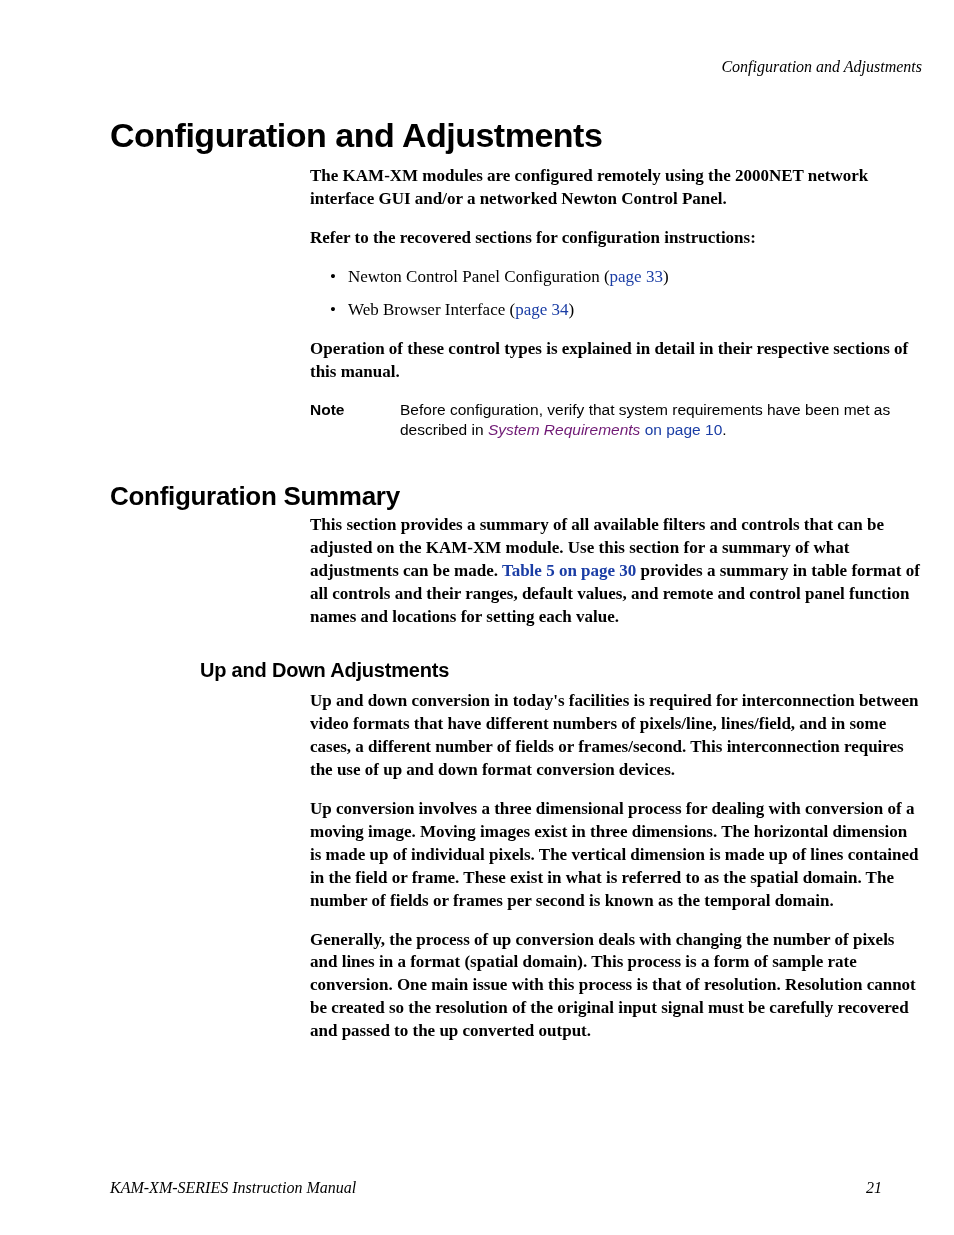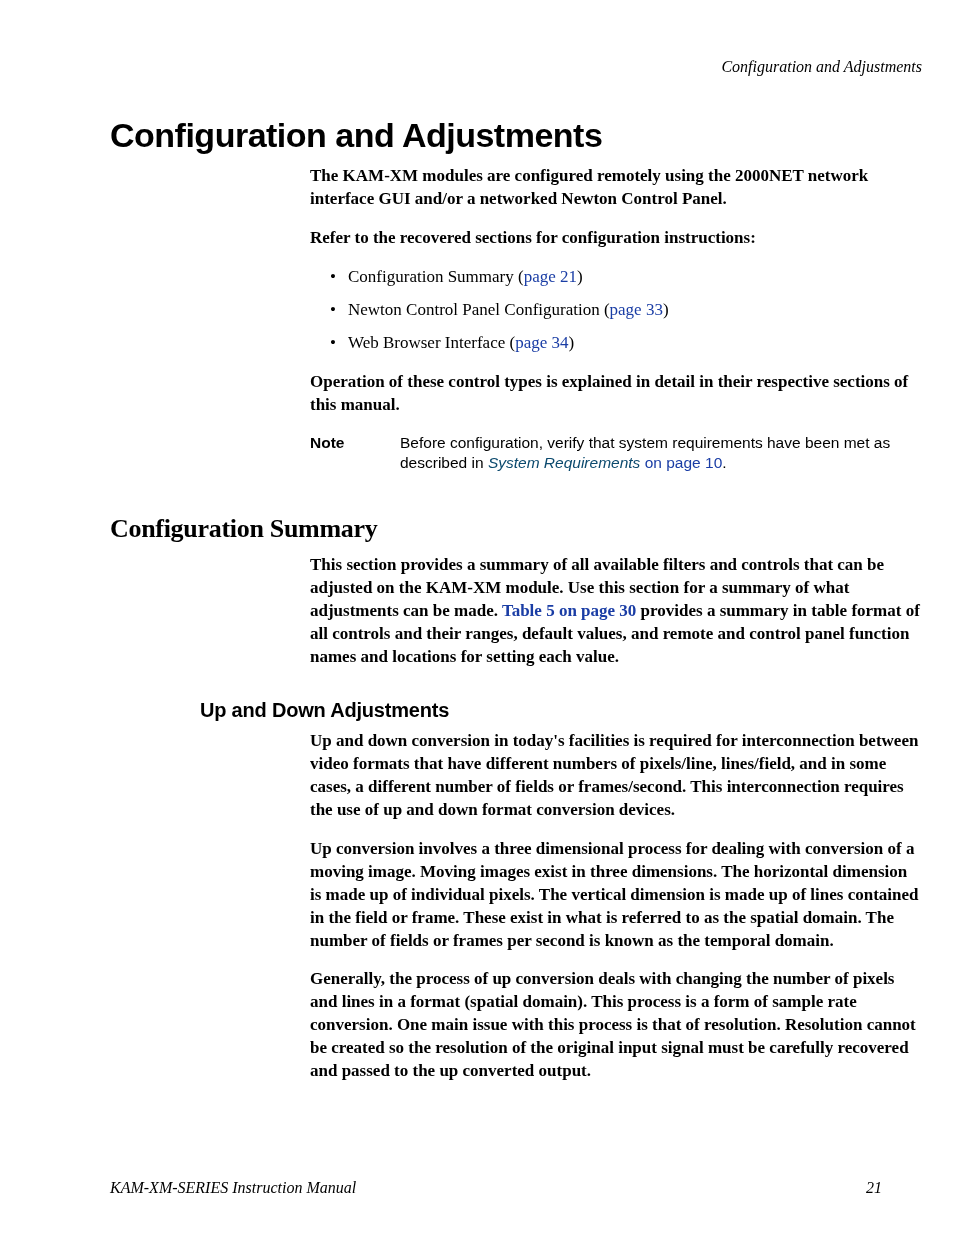--- a/index.html
+++ b/index.html
@@ -27,24 +27,24 @@
       margin-bottom: 40px;
     }
     h1 {
       font-family: Arial, Helvetica, sans-serif;
       font-weight: bold;
       font-size: 34px;
       margin: 0 0 10px 0;
       letter-spacing: -0.5px;
     }
     h2 {
-      font-family: Liberation Serif, serif;
+      font-family: Liberation Sans, sans-serif;
       font-weight: bold;
       font-size: 26px;
-      margin: 40px 0 10px 0;
+      margin: 40px 0 2px 0;
       letter-spacing: -0.3px;
     }
     h3 {
       font-family: Arial, Helvetica, sans-serif;
       font-weight: bold;
       font-size: 20px;
       margin: 30px 0 8px 90px;
       letter-spacing: -0.2px;
     }
     .body-block {
@@ -70,21 +70,21 @@
       content: "•";
       position: absolute;
       left: 0;
       top: 0;
       font-size: 17px;
     }
     .link {
       color: #1a3da5;
     }
     .italic-link {
-      color: #0c4a6e;
+      color: #701a75;
       font-style: italic;
     }
     .note-row {
       display: flex;
       margin-bottom: 16px;
       font-family: Arial, Helvetica, sans-serif;
       font-size: 15.5px;
       line-height: 1.35;
     }
     .note-label {
@@ -118,23 +118,20 @@
   <div class="running-header">Configuration and Adjustments</div>
 
   <h1>Configuration and Adjustments</h1>
 
   <div class="body-block">
     <p>The KAM-XM modules are configured remotely using the 2000NET network interface GUI and/or a networked Newton Control Panel.</p>
     <p>Refer to the recovered sections for configuration instructions:</p>
 
     <ul>
       <li>
-        <span>Configuration Summary (</span><span class="link">page 21</span><span>)</span>
-      </li>
-      <li>
         <span>Newton Control Panel Configuration (</span><span class="link">page 33</span><span>)</span>
       </li>
       <li>
         <span>Web Browser Interface (</span><span class="link">page 34</span><span>)</span>
       </li>
     </ul>
 
     <p>Operation of these control types is explained in detail in their respective sections of this manual.</p>
 
     <div class="note-row">

